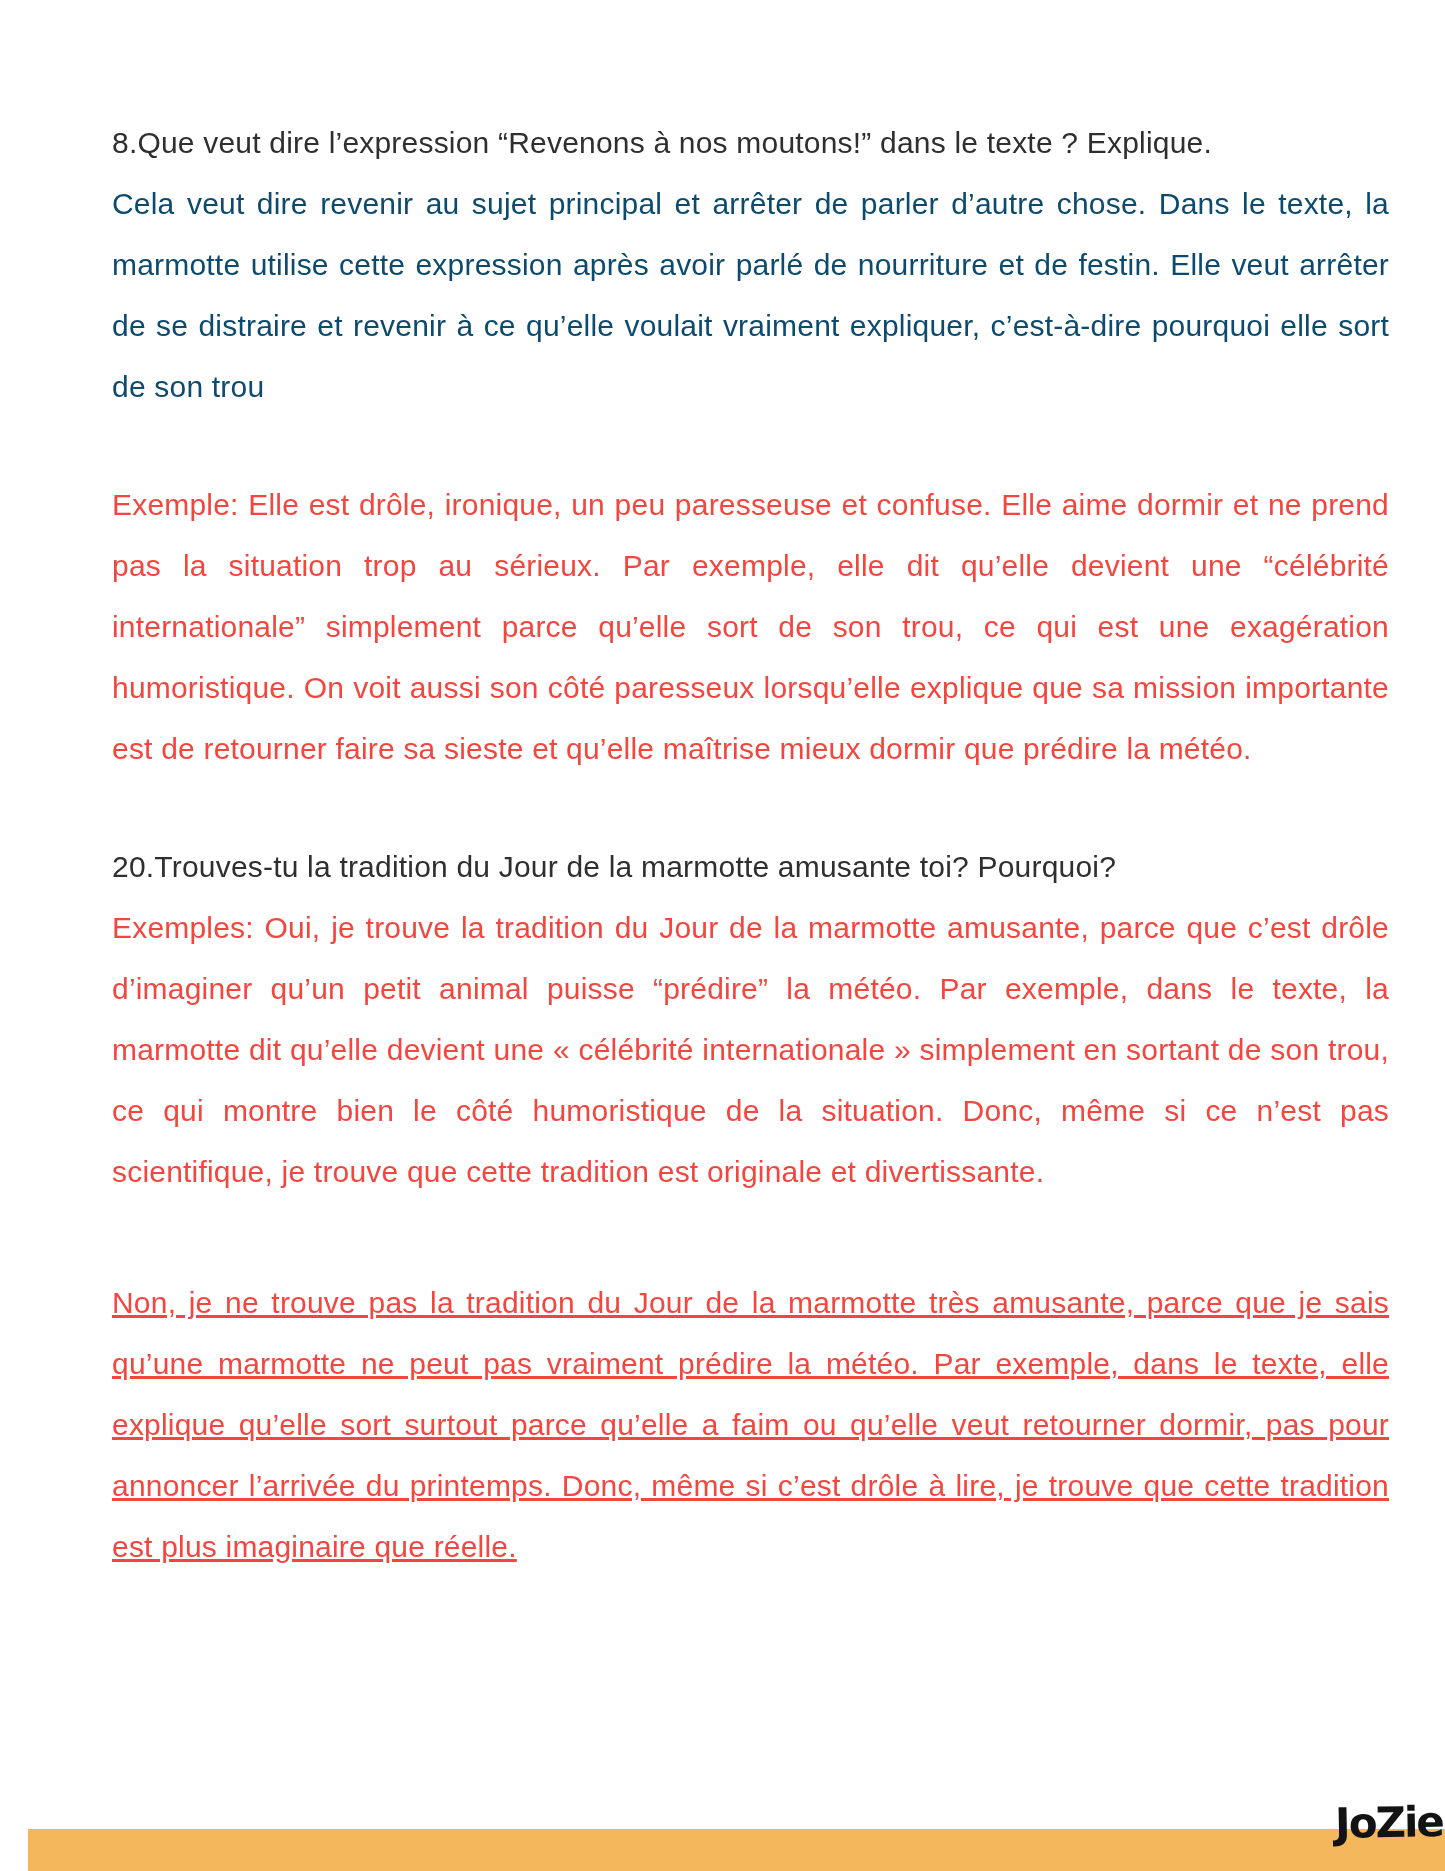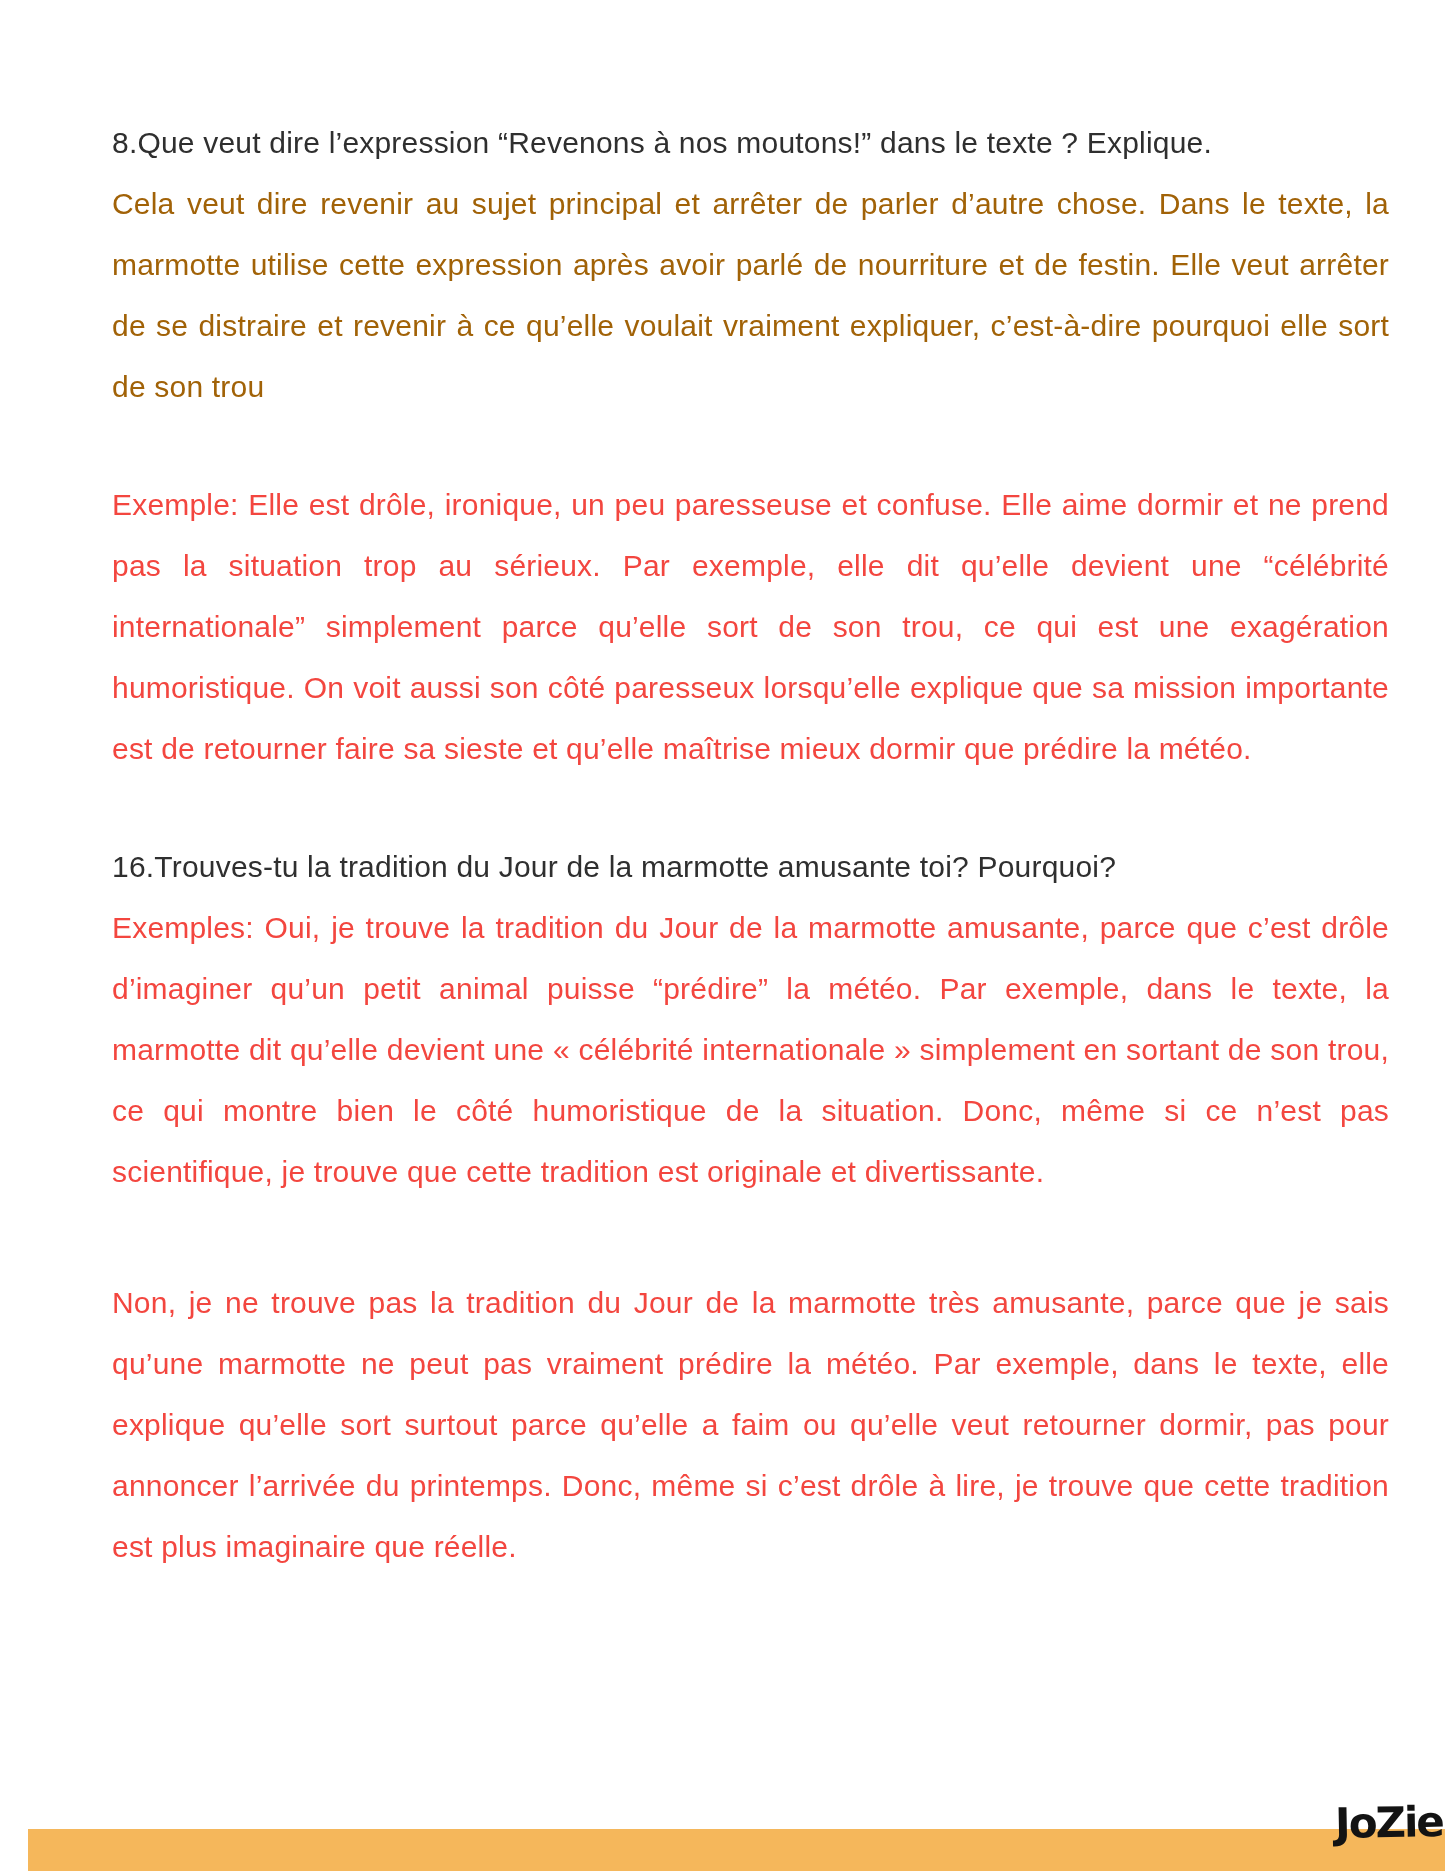--- a/index.html
+++ b/index.html
@@ -26,21 +26,21 @@
     text-align:left;
   }
   .answer{
     margin:0;
     color:#f3463f;
     font-size:30px;
     line-height:61px;
     text-align:justify;
     letter-spacing:0.2px;
   }
-  .answer + .answer{margin-top:70px;}
+  .answer + .answer{margin-top:70px;text-decoration:underline;}
   .bottom-bar{
     position:absolute;
     left:0;right:0;bottom:0;
     height:42px;
   }
   .logo{
     position:absolute;
     right:30px;
     bottom:24px;
     font-family:"DejaVu Sans", sans-serif;
@@ -52,29 +52,29 @@
     z-index:2;
   }
 </style>
 </head>
 <body style="background: rgb(255, 255, 255);">
 
 <div class="page">
   <main class="content" id="sections">
   <section class="section">
     <p class="question" style="color: rgb(47, 47, 47);">8.Que veut dire l’expression “Revenons à nos moutons!” dans le texte ? Explique.</p>
-  <p class="answer" style="color: #a16207;">Cela veut dire revenir au sujet principal et arrêter de parler d’autre chose. Dans le texte, la marmotte utilise cette expression après avoir parlé de nourriture et de festin. Elle veut arrêter de se distraire et revenir à ce qu’elle voulait vraiment expliquer, c’est-à-dire pourquoi elle sort de son trou</p>
+  <p class="answer" style="color: #0c4a6e;">Cela veut dire revenir au sujet principal et arrêter de parler d’autre chose. Dans le texte, la marmotte utilise cette expression après avoir parlé de nourriture et de festin. Elle veut arrêter de se distraire et revenir à ce qu’elle voulait vraiment expliquer, c’est-à-dire pourquoi elle sort de son trou</p>
       </section>
 
   <section class="section">
   <p class="answer" style="color: rgb(243, 70, 63);">Exemple: Elle est drôle, ironique, un peu paresseuse et confuse. Elle aime dormir et ne prend pas la situation trop au sérieux. Par exemple, elle dit qu’elle devient une “célébrité internationale” simplement parce qu’elle sort de son trou, ce qui est une exagération humoristique. On voit aussi son côté paresseux lorsqu’elle explique que sa mission importante est de retourner faire sa sieste et qu’elle maîtrise mieux dormir que prédire la météo.</p>
       </section>
 
   <section class="section">
-    <p class="question" style="color: rgb(47, 47, 47);">16.Trouves-tu la tradition du Jour de la marmotte amusante toi? Pourquoi?</p>
+    <p class="question" style="color: rgb(47, 47, 47);">20.Trouves-tu la tradition du Jour de la marmotte amusante toi? Pourquoi?</p>
   <p class="answer" style="color: rgb(243, 70, 63);">Exemples: Oui, je trouve la tradition du Jour de la marmotte amusante, parce que c’est drôle d’imaginer qu’un petit animal puisse “prédire” la météo. Par exemple, dans le texte, la marmotte dit qu’elle devient une « célébrité internationale » simplement en sortant de son trou, ce qui montre bien le côté humoristique de la situation. Donc, même si ce n’est pas scientifique, je trouve que cette tradition est originale et divertissante.</p>
         <p class="answer" style="color: rgb(243, 70, 63);">Non, je ne trouve pas la tradition du Jour de la marmotte très amusante, parce que je sais qu’une marmotte ne peut pas vraiment prédire la météo. Par exemple, dans le texte, elle explique qu’elle sort surtout parce qu’elle a faim ou qu’elle veut retourner dormir, pas pour annoncer l’arrivée du printemps. Donc, même si c’est drôle à lire, je trouve que cette tradition est plus imaginaire que réelle.</p>
       </section>
 </main>
 
   <div class="logo">JoZie</div>
 
   <div class="bottom-bar" style="background: rgb(245, 183, 91);"></div>
 </div>
 

